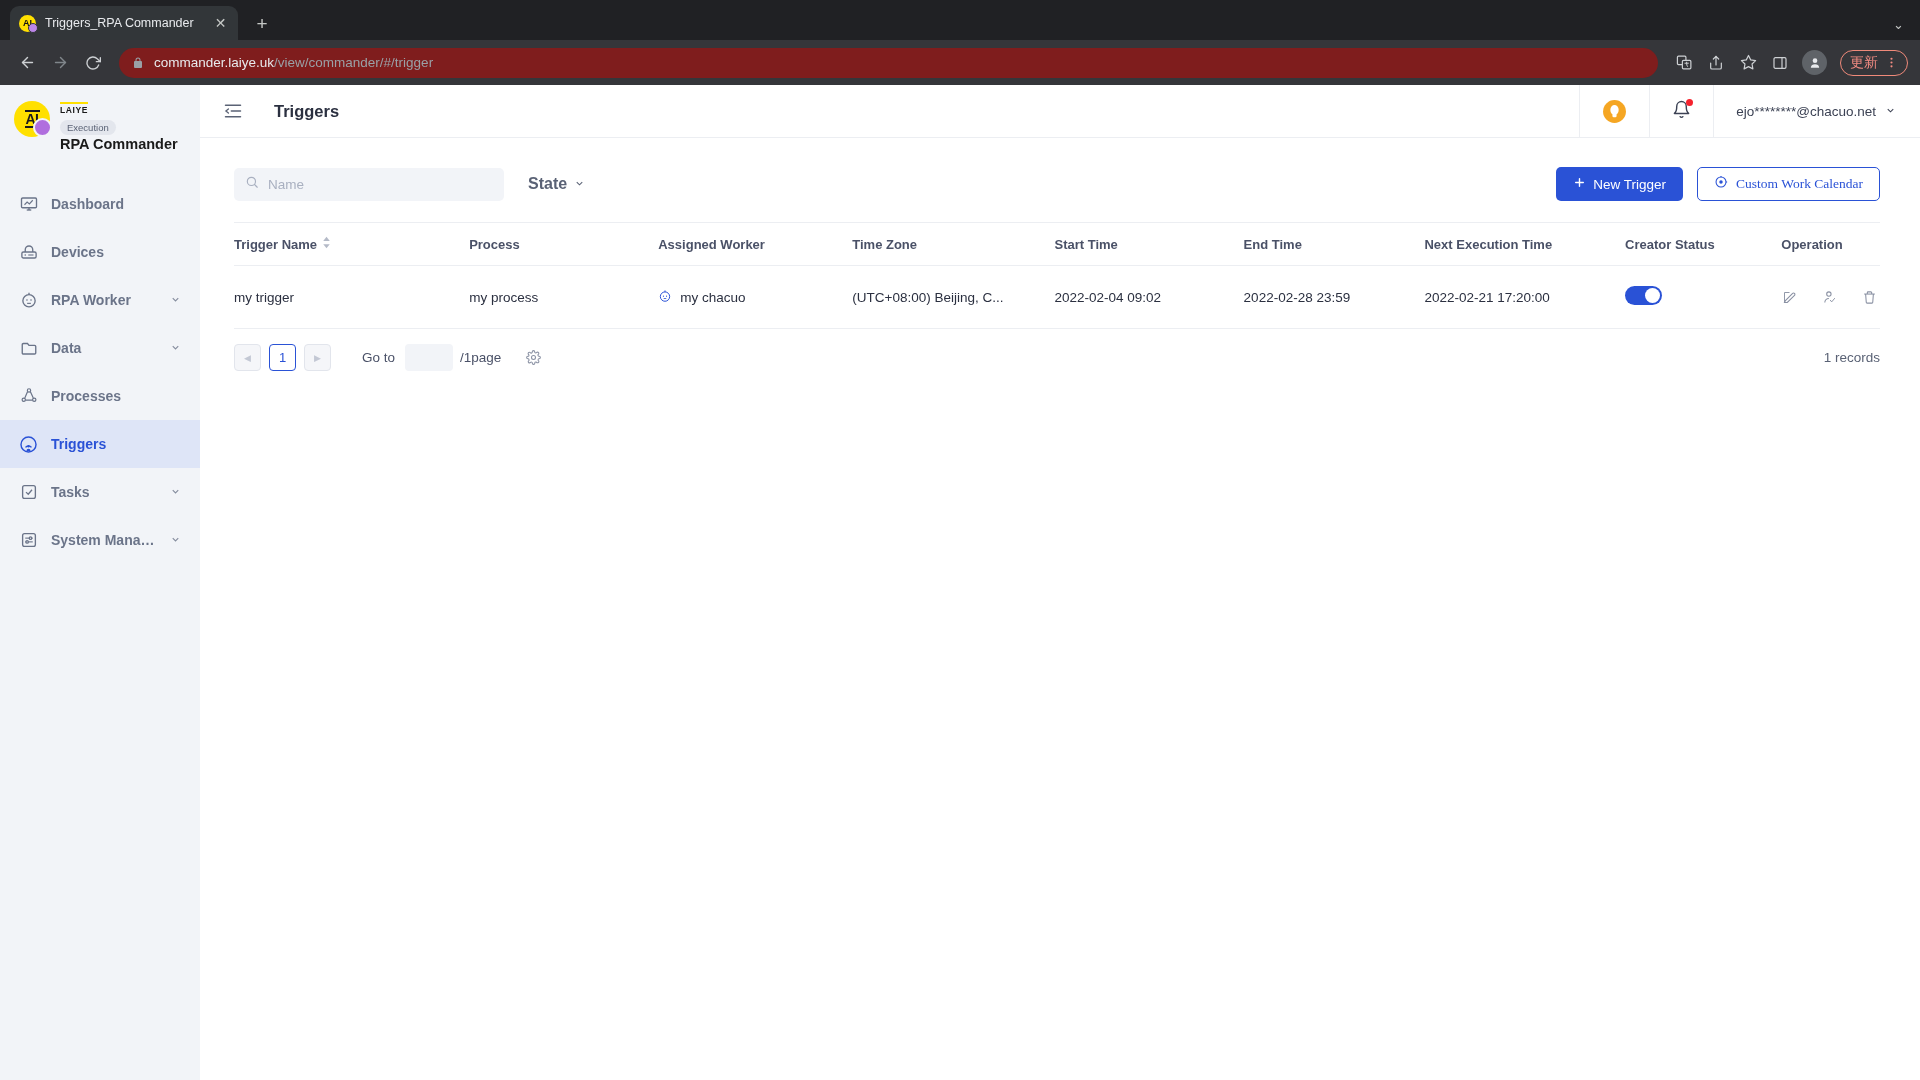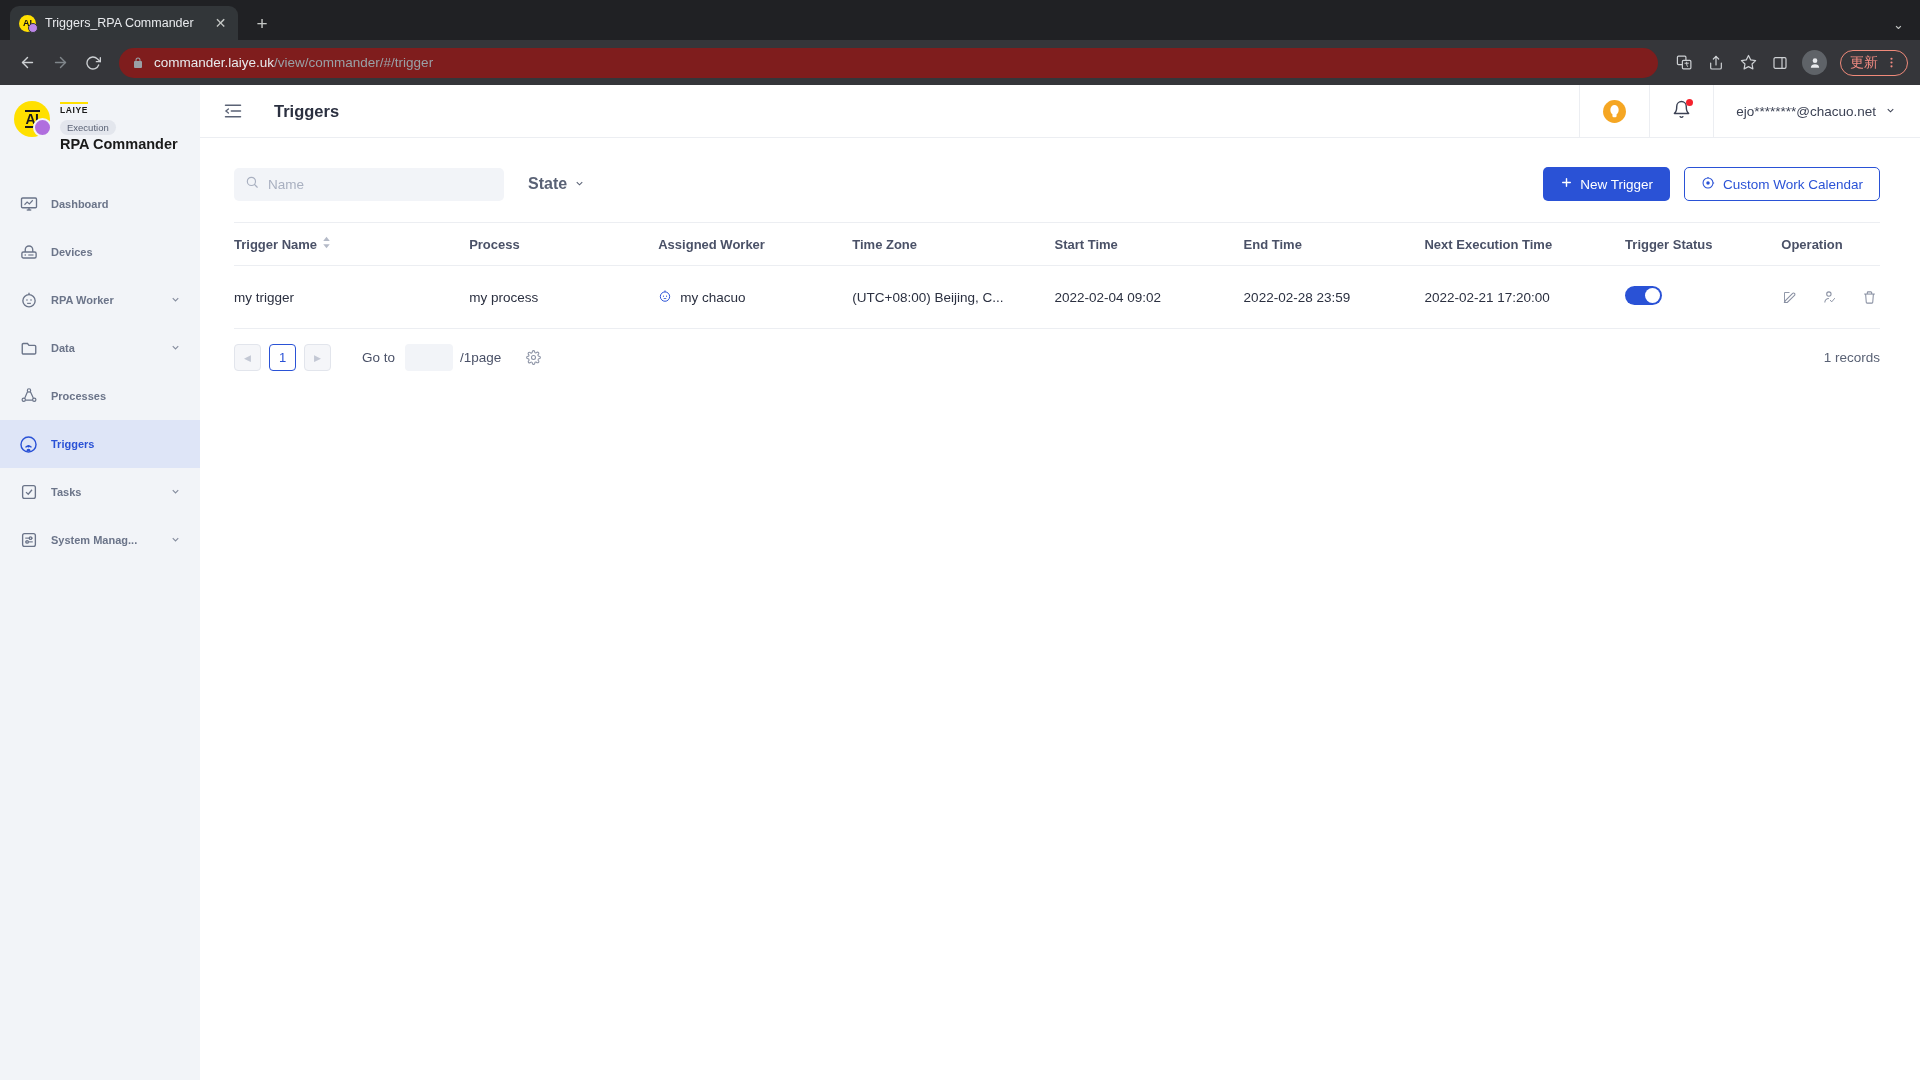--- a/index.html
+++ b/index.html
@@ -119,21 +119,21 @@
     border-radius: 9px; padding: 2px 7px; white-space: nowrap;
   }
   .brand-name {
     font-size: 14.5px; font-weight: bold; color: #1a1a1a;
     margin-top: 1px; white-space: nowrap;
   }
 
   .nav { display: flex; flex-direction: column; padding-top: 8px; }
   .nav-item {
     height: 48px; display: flex; align-items: center; gap: 13px;
-    padding: 0 19px; color: #6b7489; font-size: 11px; font-weight: bold;
+    padding: 0 19px; color: #6b7489; font-size: 14px; font-weight: bold;
     position: relative;
   }
   .nav-item .nicon {
     width: 19px; height: 19px; flex-shrink: 0;
     display: flex; align-items: center; justify-content: center;
   }
   .nav-item .nlabel { flex: 1; white-space: nowrap; overflow: hidden; text-overflow: ellipsis; }
   .nav-item .chev { flex-shrink: 0; opacity: .8; }
   .nav-item.active { background: #dee5f7; color: #2a52d6; }
 
@@ -181,21 +181,21 @@
   }
   .toolrow-right { margin-left: auto; display: flex; align-items: center; gap: 14px; }
   .btn-primary {
     height: 34px; background: #2a52d6; color: #fff; border-radius: 5px;
     display: flex; align-items: center; gap: 7px; padding: 0 17px;
     font-size: 13.5px; border: 0; font-family: inherit; white-space: nowrap;
   }
   .btn-outline {
     height: 34px; background: #fff; color: #2a52d6; border: 1px solid #2a52d6;
     border-radius: 5px; display: flex; align-items: center; gap: 8px;
-    padding: 4px 16px; font-size: 13.5px; font-family: Liberation Sans, sans-serif; white-space: nowrap;
+    padding: 4px 16px; font-size: 13.5px; font-family: Liberation Serif, serif; white-space: nowrap;
   }
 
   
   table.grid { width: 100%; border-collapse: collapse; table-layout: fixed; }
   table.grid thead th {
     text-align: left; font-size: 13px; font-weight: bold; color: #4a5167;
     padding: 13px 0 13px 0; border-top: 1px solid #eceef2;
     border-bottom: 1px solid #eceef2; white-space: nowrap;
   }
   table.grid thead th .hdr { display: flex; align-items: center; gap: 5px; }
@@ -570,21 +570,21 @@
                       </svg>
                   </span>
                 </span>
               </th>
               <th>Process</th>
               <th>Assigned Worker</th>
               <th>Time Zone</th>
               <th>Start Time</th>
               <th>End Time</th>
               <th>Next Execution Time</th>
-              <th>Trigger Status</th>
+              <th>Creator Status</th>
               <th>Operation</th>
             </tr>
           </thead>
           <tbody>
             <tr>
               <td>my trigger</td>
               <td>my process</td>
               <td>
                 <span class="worker-cell">
                   <span>

